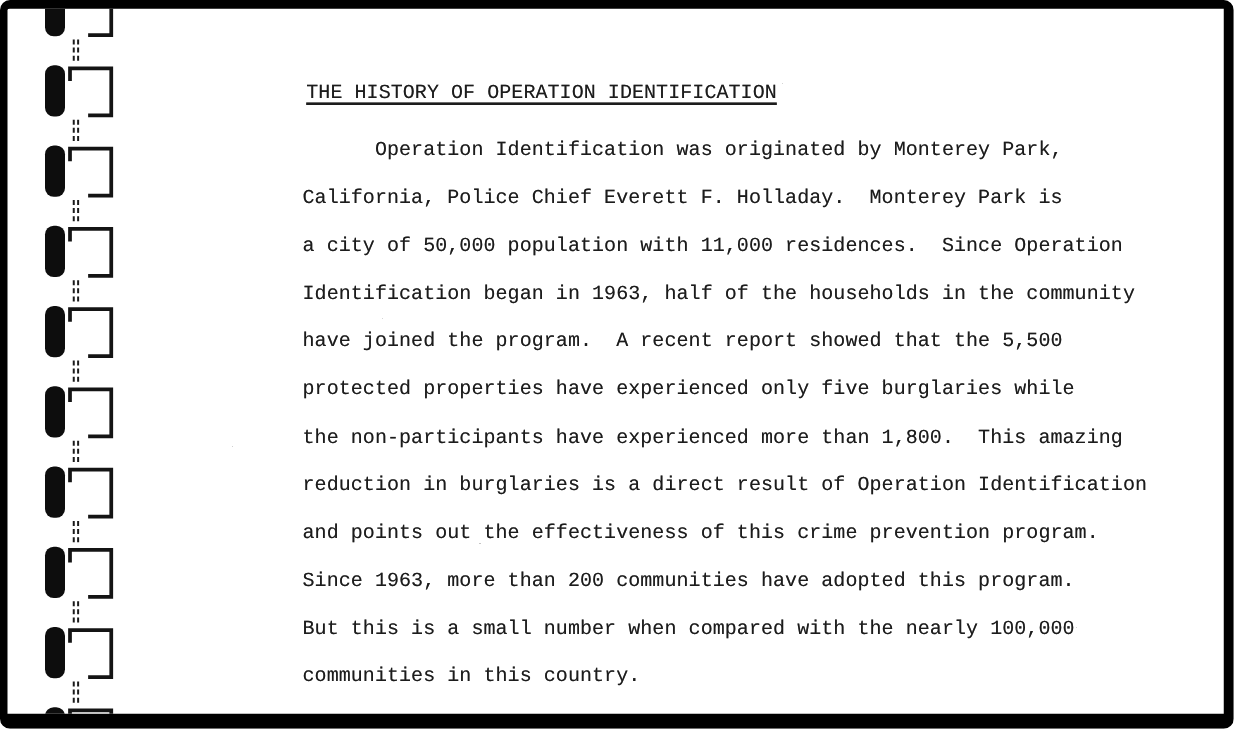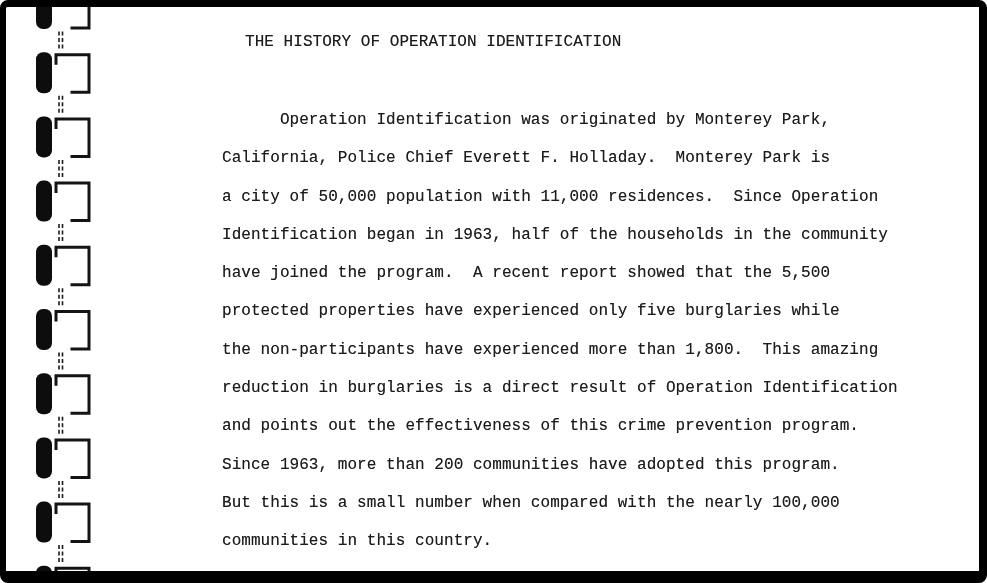--- a/index.html
+++ b/index.html
@@ -48,29 +48,30 @@
     font-family: "Liberation Mono", "DejaVu Sans Mono", monospace;
     font-size: 16px;
     letter-spacing: 0.05px;
     color: #1c1c1c;
     text-shadow: 0 0 0.5px rgba(20,20,20,0.55);
   }
 
   .doc-title {
     position: absolute;
     left: 239px;   
-    top: 26px;
+    top: 58px;
     white-space: pre;
+    text-decoration: underline;
     text-decoration-thickness: 1.5px;
     text-underline-offset: 4px;
   }
 
   .doc-body {
     position: absolute;
-    left: 216px;
+    left: 236px;
     top: 94px;
     line-height: 38.3px;
     white-space: pre;
   }
 
   .text-line {
     height: 38.3px;
   }
 </style>
 </head>

